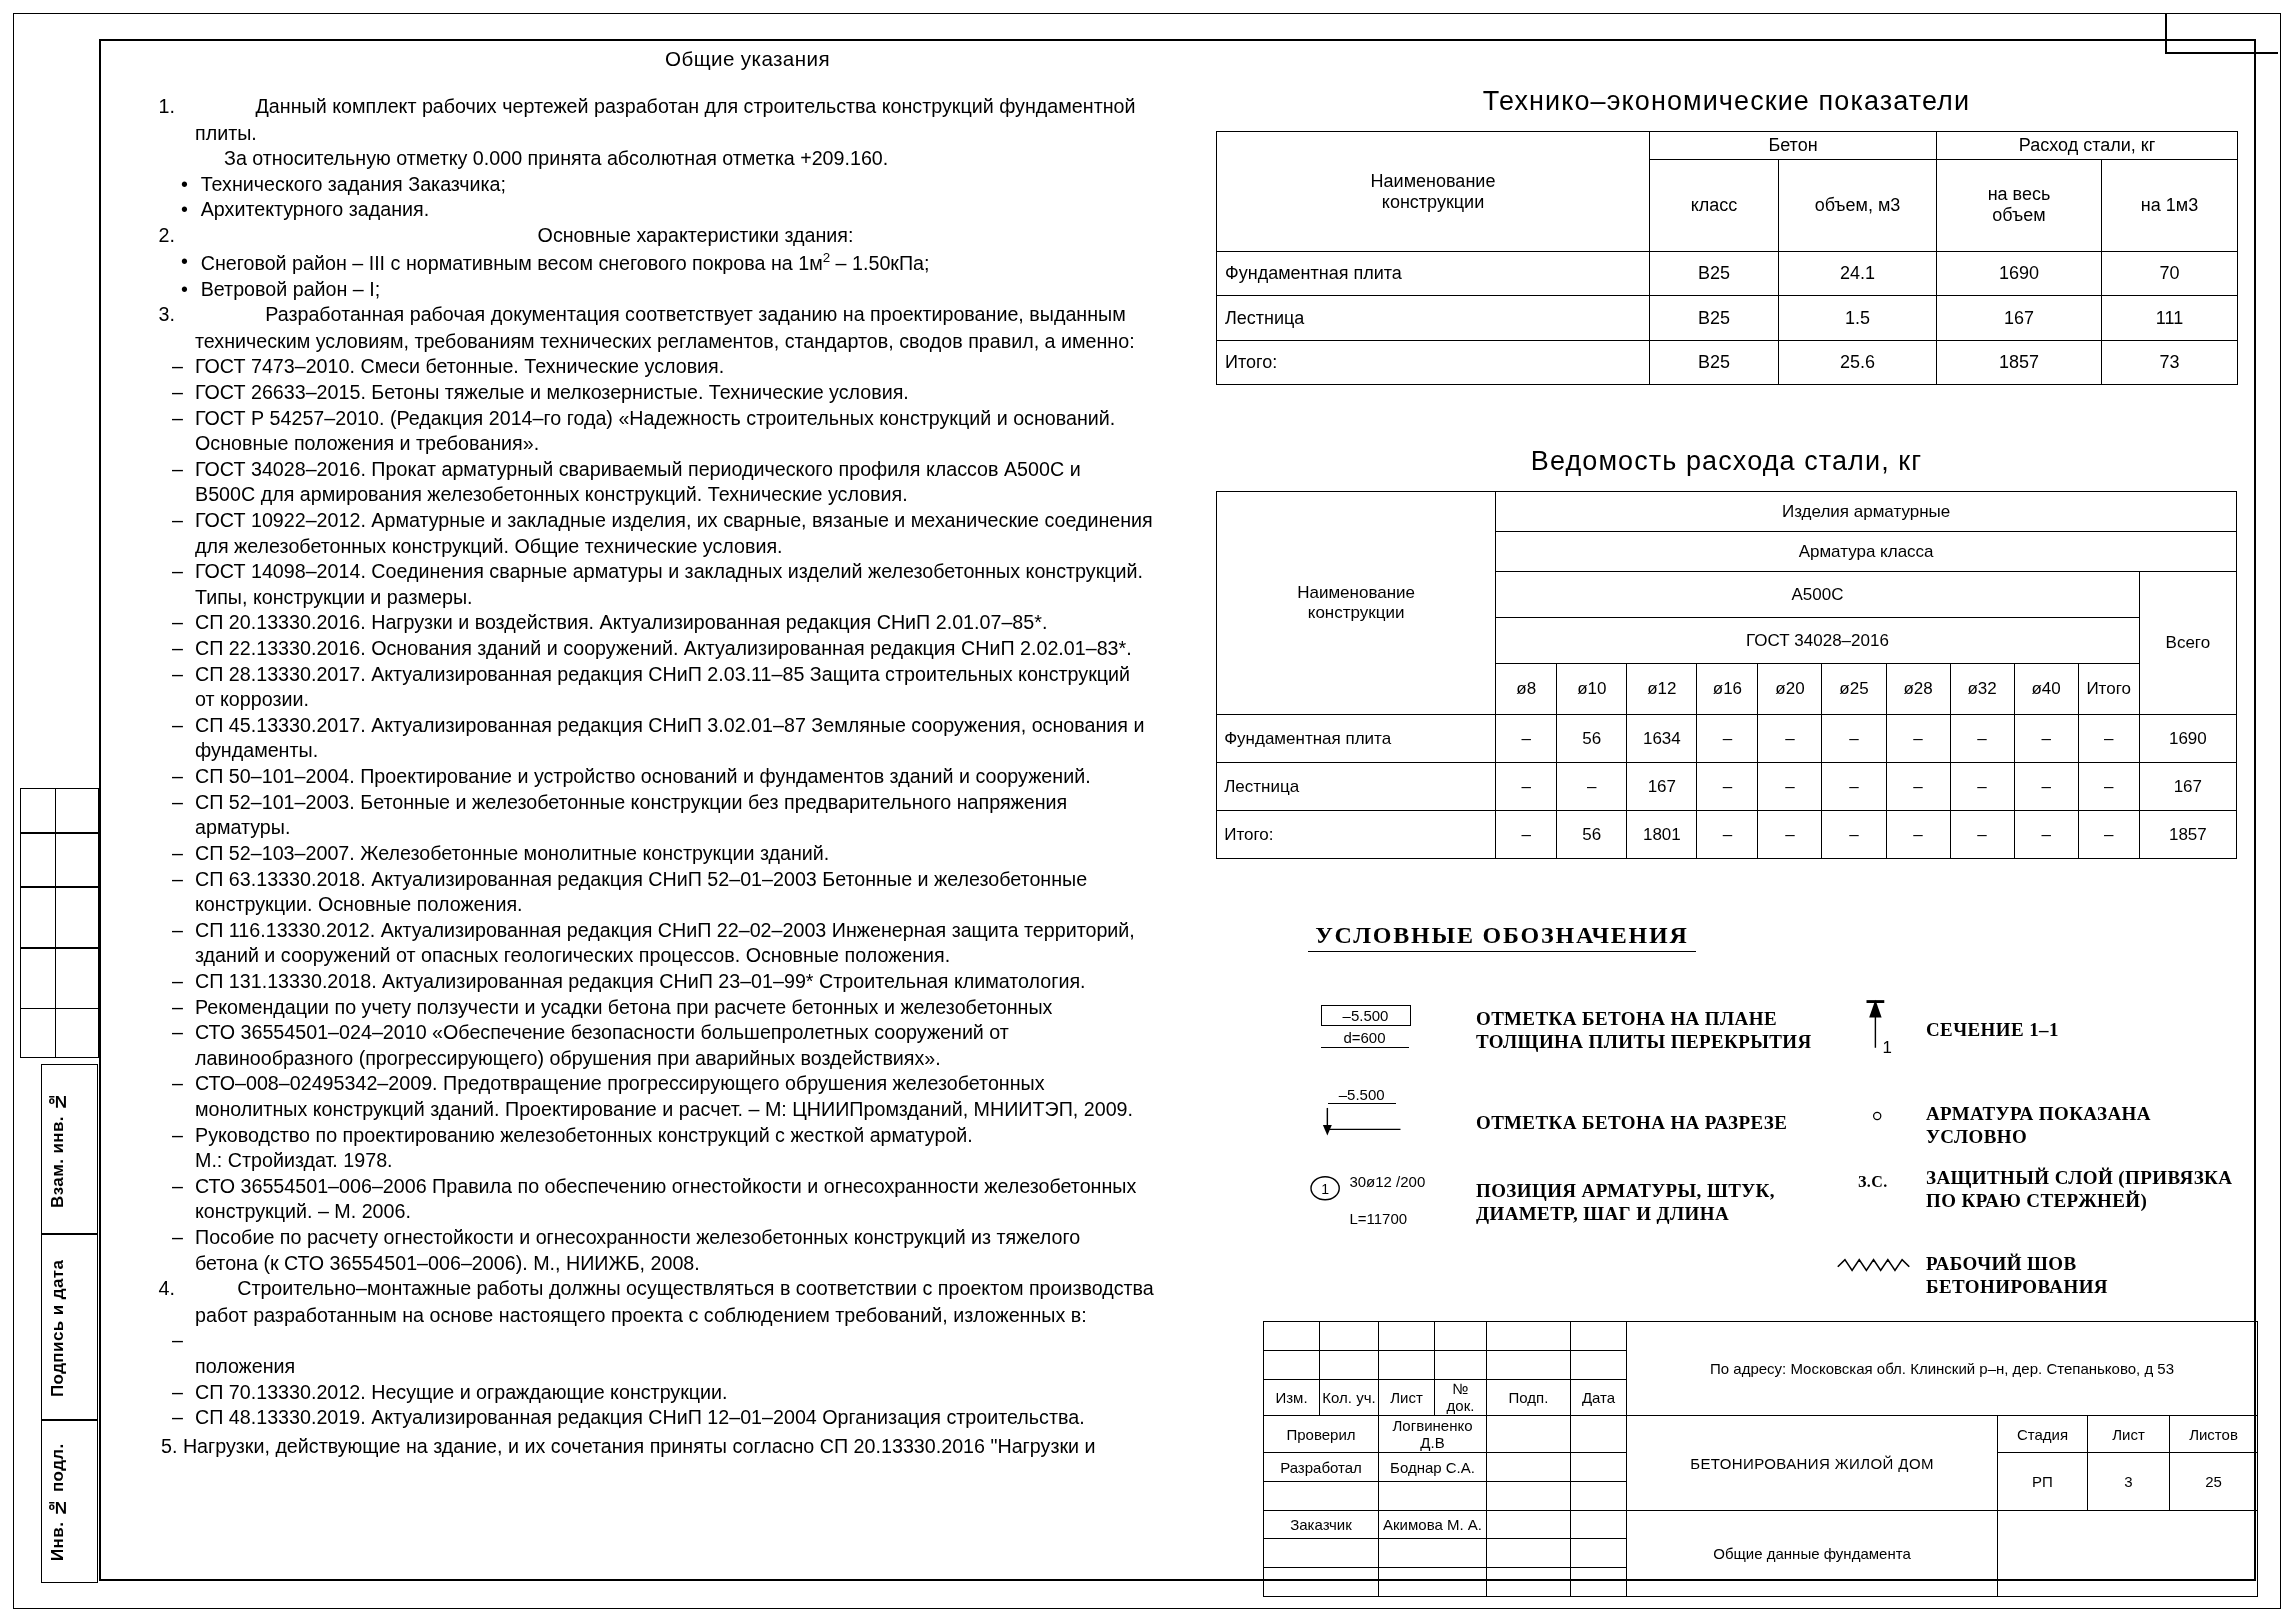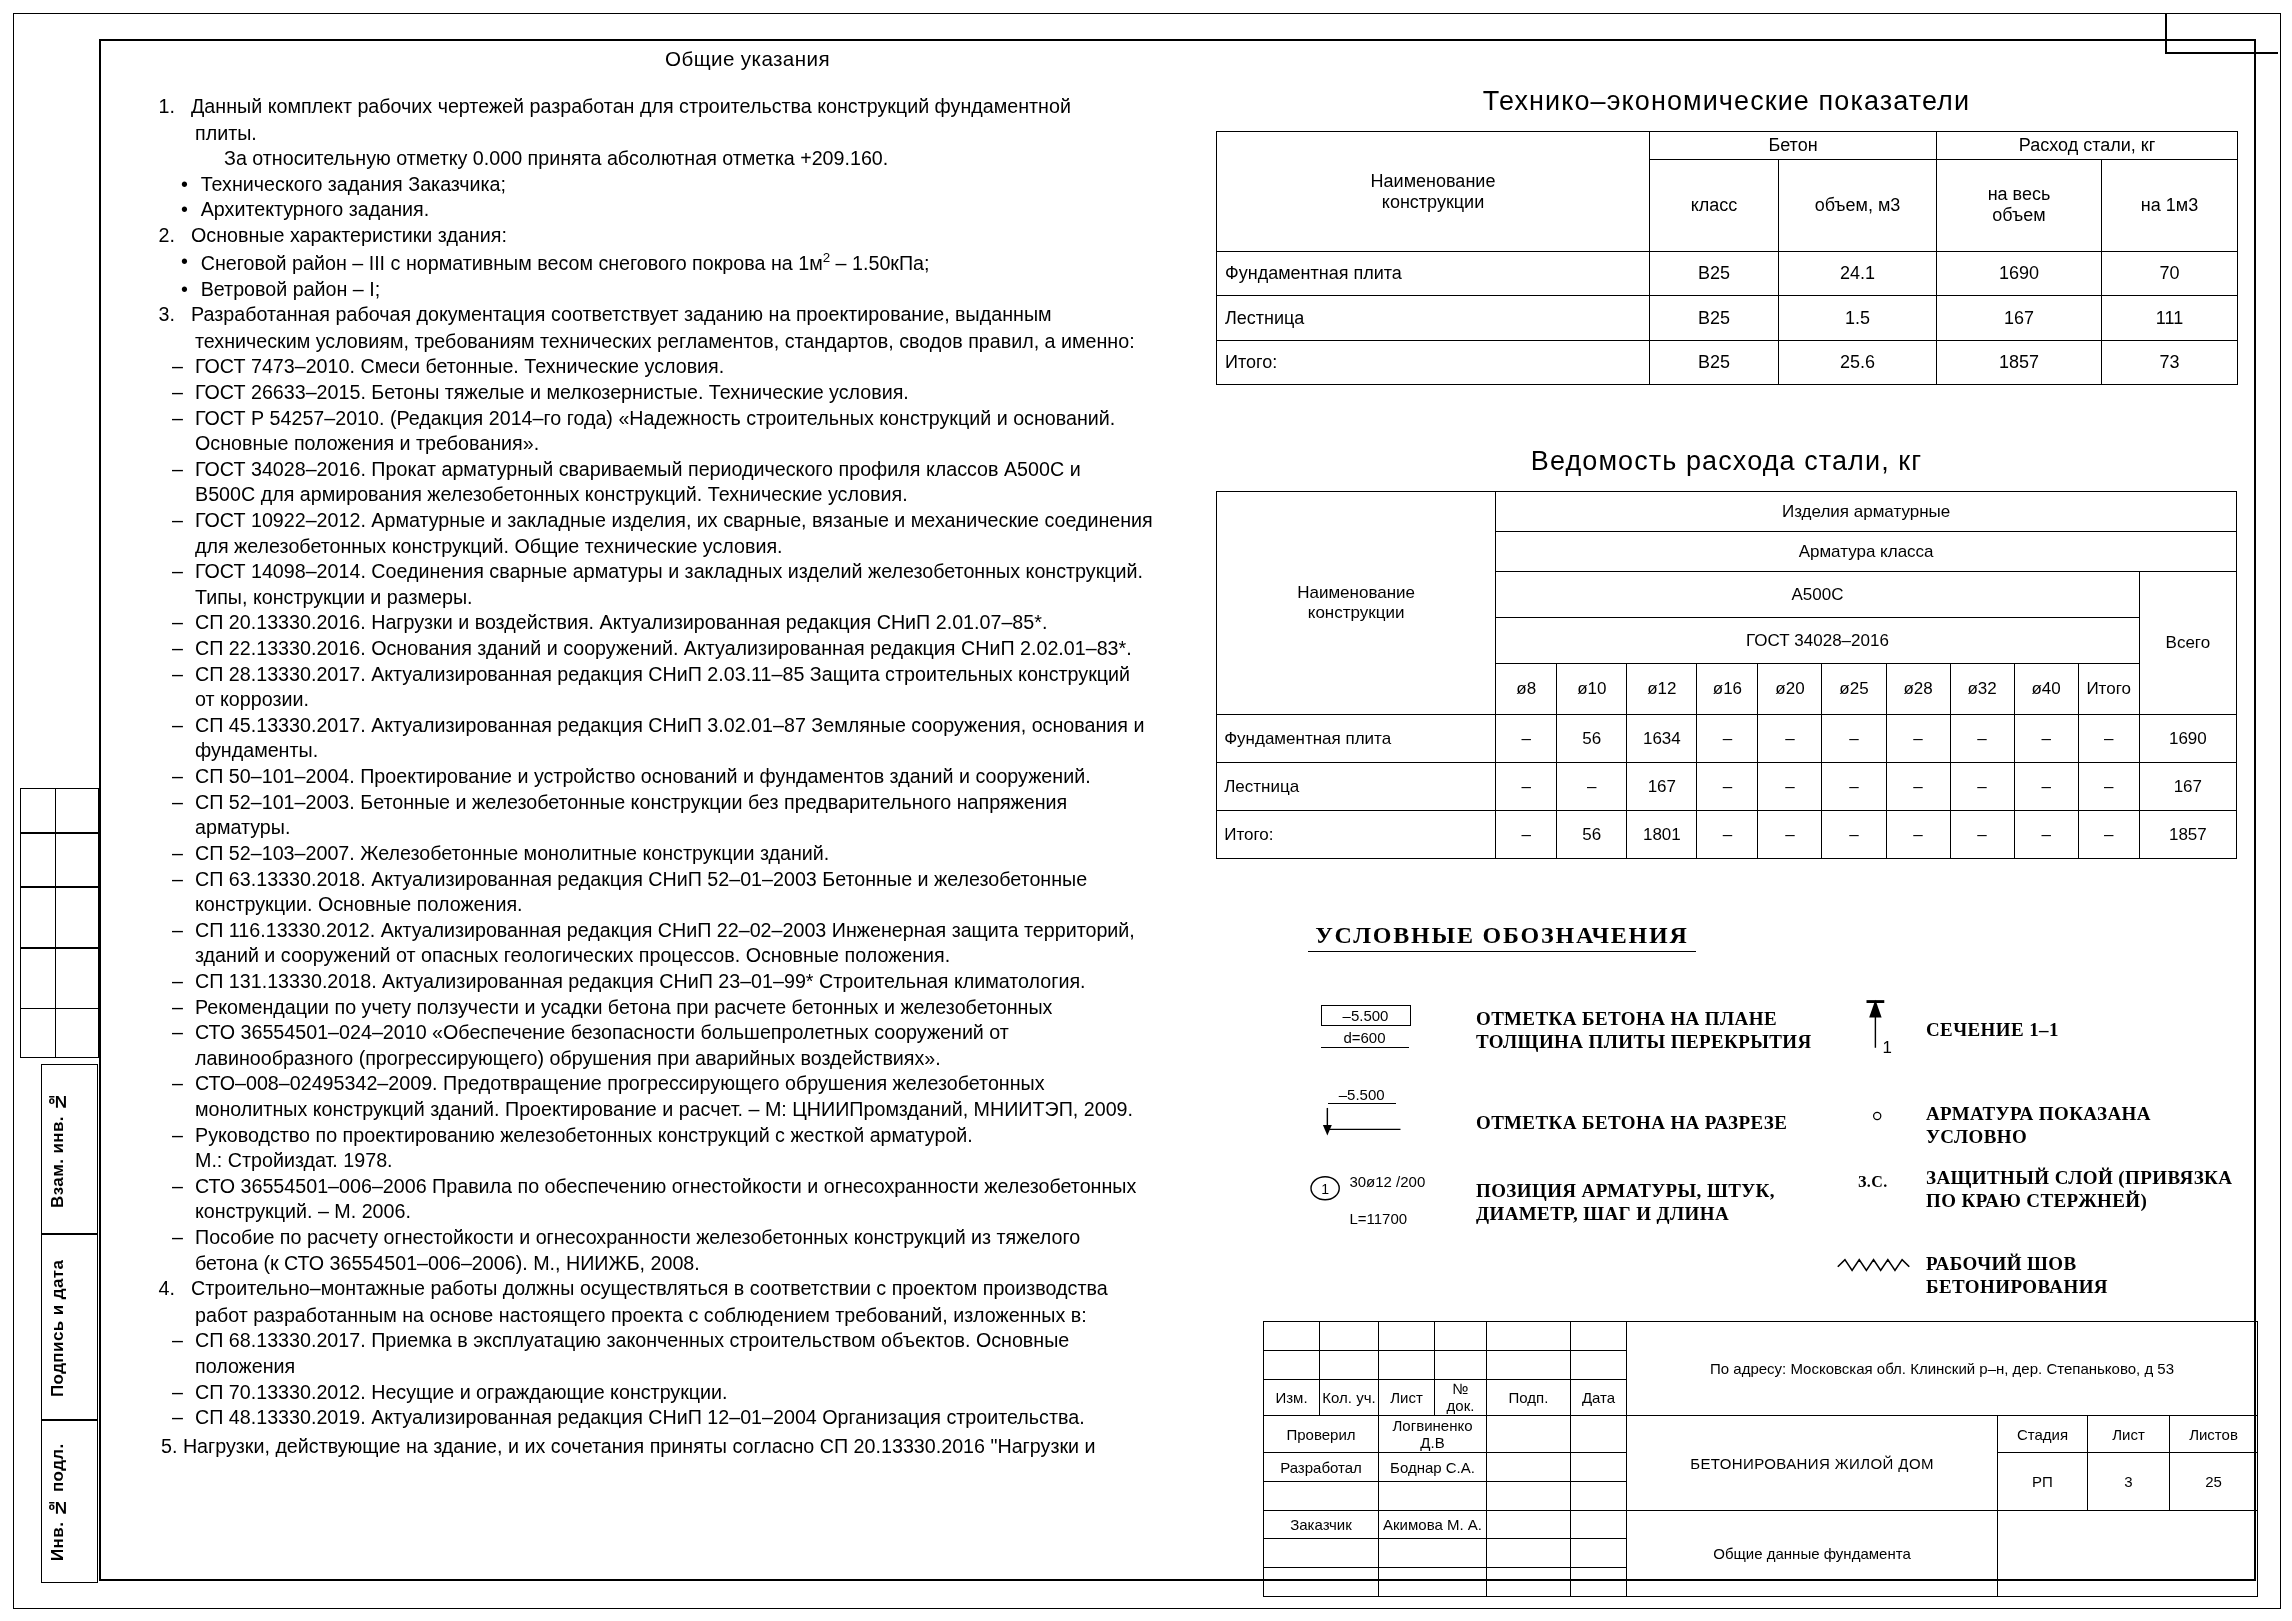--- a/index.html
+++ b/index.html
@@ -21,21 +21,21 @@
     display:flex;align-items:center;justify-content:center;
     font-size:17px;font-weight:bold;letter-spacing:0.4px;
     font-family:"Liberation Sans","DejaVu Sans",sans-serif;
   }
 
   
   #notes{position:absolute;left:134px;top:47px;width:1066px;}
   #notes-title{text-align:center;font-size:20.6px;margin:0 0 23px 0;letter-spacing:0.4px;padding-left:161px;}
   .note{display:flex;font-size:19.7px;line-height:1.30;margin-bottom:0.9px;}
   .note .num{width:41px;flex:0 0 41px;text-align:right;padding-right:16px;}
-  .note .body{flex:1 1 auto;}
+  .note .body{flex:1 1 auto;text-align:center;}
   .bullet{display:flex;font-size:19.7px;line-height:1.30;padding-left:47px;}
   .bullet .b{width:19.7px;flex:0 0 19.7px;}
   .dash{display:flex;font-size:19.7px;line-height:1.30;padding-left:38px;}
   .dash .d{width:23px;flex:0 0 23px;}
   .plain{font-size:19.7px;line-height:1.30;}
   .indent1{padding-left:61px;}
   .hang{padding-left:61px;}
   sup{font-size:.68em;vertical-align:super;}
 
   
@@ -254,21 +254,20 @@
           <span>Пособие по расчету огнестойкости и огнесохранности железобетонных конструкций из тяжелого</span>
         </div>
         <div class="plain hang">бетона (к СТО 36554501–006–2006). М., НИИЖБ, 2008.</div>
         <div class="note">
           <span class="num">4.</span>
           <span class="body">Строительно–монтажные работы должны осуществляться в соответствии с проектом производства</span>
         </div>
         <div class="plain indent1">работ разработанным на основе настоящего проекта с соблюдением требований, изложенных в:</div>
         <div class="dash">
           <span class="d">–</span>
-          <span>СП 68.13330.2017. Приемка в эксплуатацию законченных строительством объектов. Основные</span>
         </div>
         <div class="plain hang">положения</div>
         <div class="dash">
           <span class="d">–</span>
           <span>СП 70.13330.2012. Несущие и ограждающие конструкции.</span>
         </div>
         <div class="dash">
           <span class="d">–</span>
           <span>СП 48.13330.2019. Актуализированная редакция СНиП 12–01–2004 Организация строительства.</span>
         </div>

